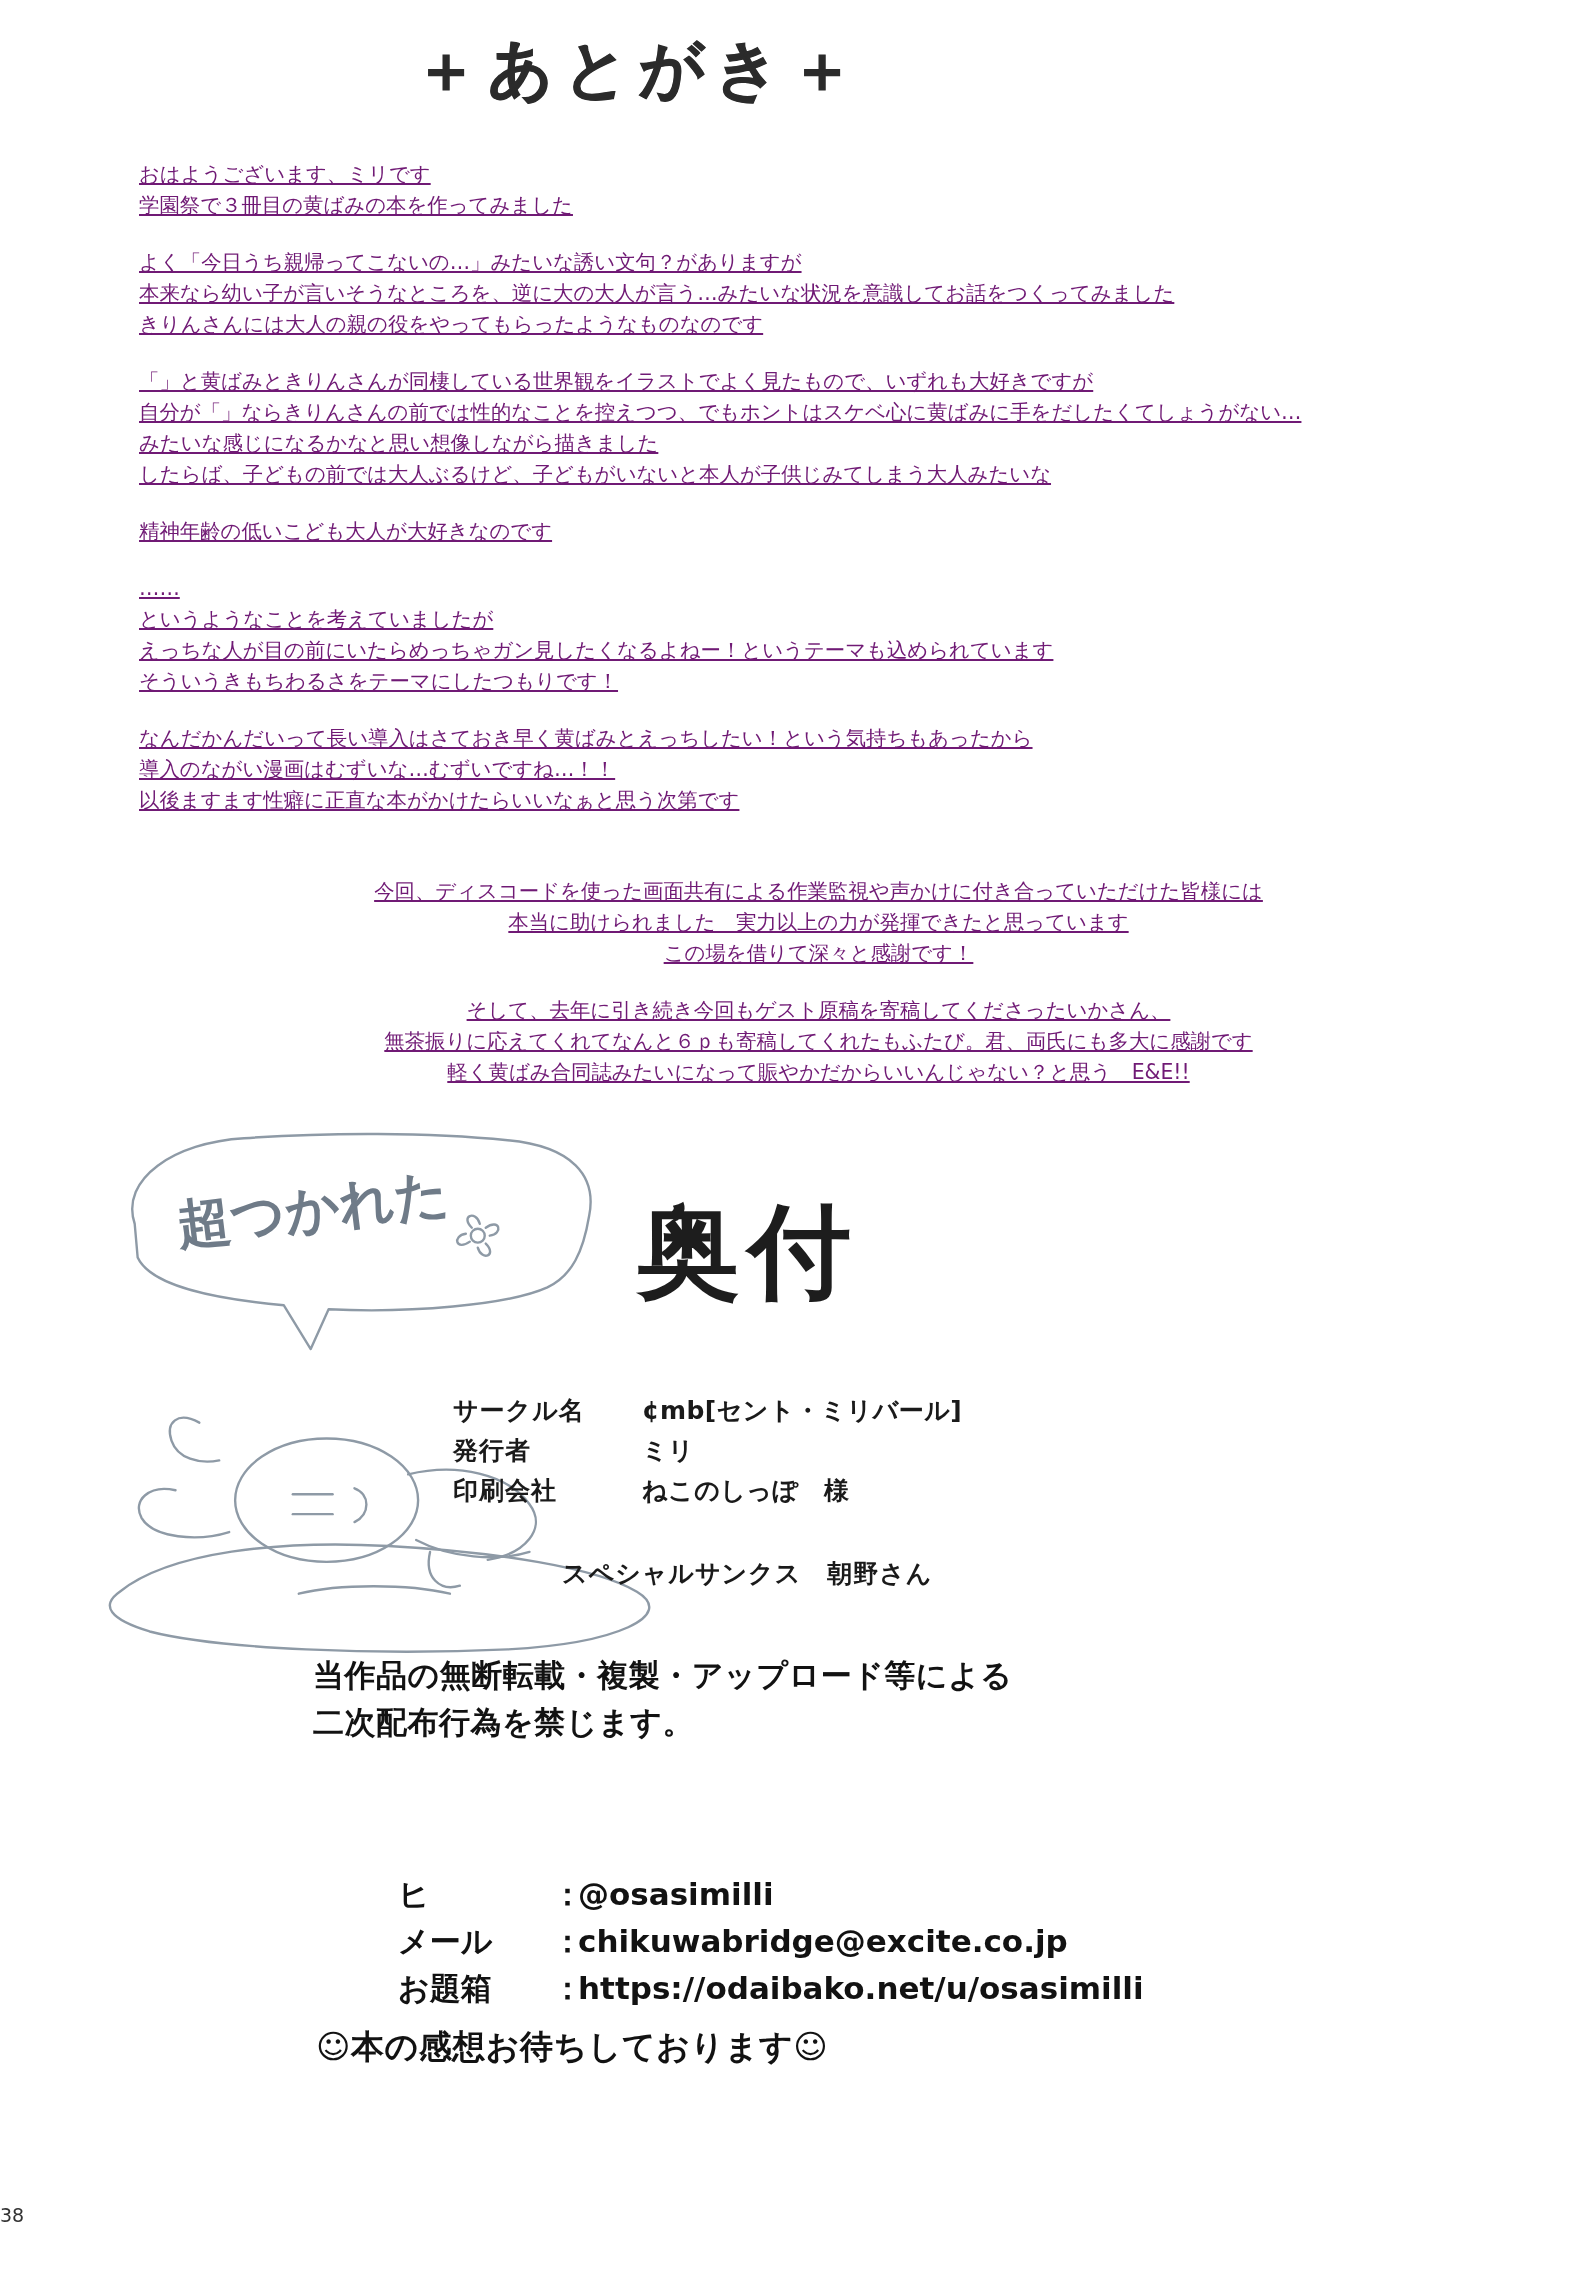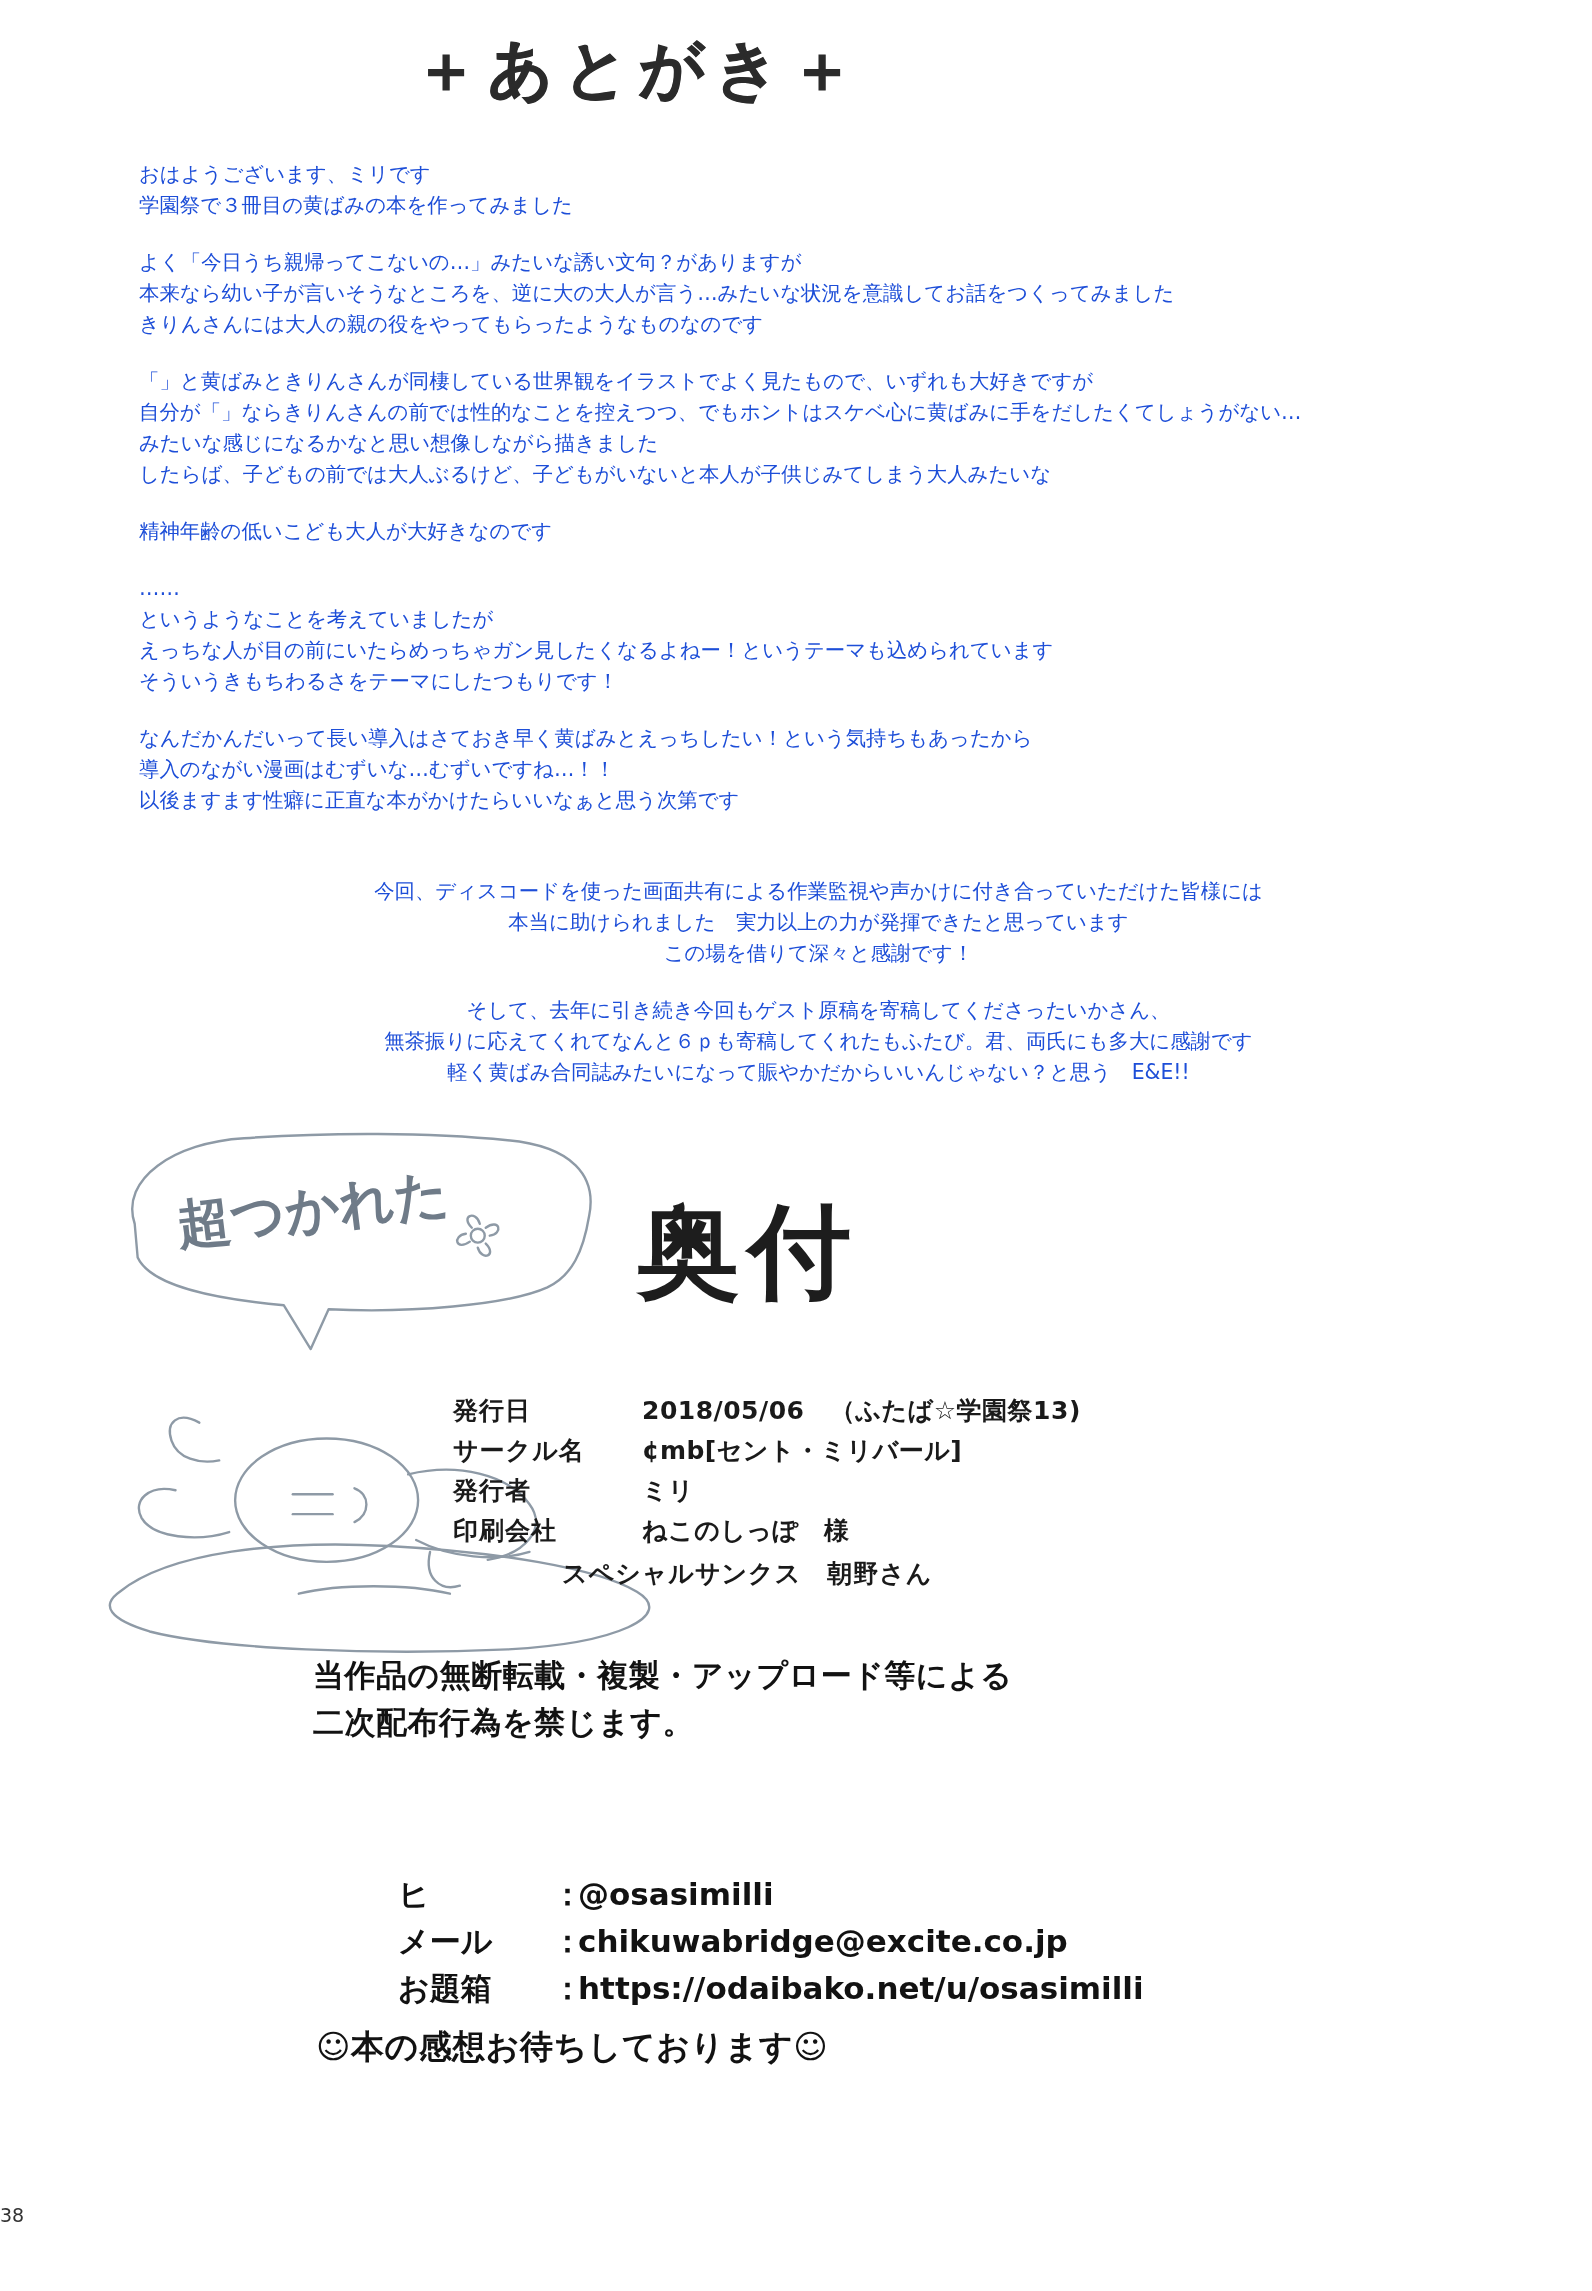--- a/index.html
+++ b/index.html
@@ -32,22 +32,23 @@
   }
 
   
   .body-text {
     position: absolute;
     left: 139px;
     top: 159px;
     width: 1323px;
     font-size: 20.4px;
     line-height: 31px;
-    color: #1d4ed8;
-    font-family: "DejaVu Sans", sans-serif;
+    color: #701a75;
+    font-family: "DejaVu Sans", sans-serif;
+    text-decoration: underline;
   }
   .para {
     margin: 0 0 26px 0;
     white-space: pre-line;
   }
   .para.indented { padding-left: 36px; text-align: center; }
   .para.tight { margin-bottom: 16px; }
   .gap-md { height: 34px; }
 
   
@@ -218,24 +219,20 @@
 
     <text x="100" y="120" font-family="DejaVu Sans, sans-serif" font-size="54" font-weight="bold" fill="#6f7b88" transform="rotate(-7 100 120)">超つかれた</text>
   </svg>
 </div>
 
 <div class="colophon-heading">奥付</div>
 
 <table class="colophon-table">
   <tbody>
     <tr>
-      <td class="label">発行日</td>
-      <td class="value">2018/05/06　（ふたば☆学園祭13)</td>
-    </tr>
-    <tr>
       <td class="label">サークル名</td>
       <td class="value">¢mb[セント・ミリバール]</td>
     </tr>
     <tr>
       <td class="label">発行者</td>
       <td class="value">ミリ</td>
     </tr>
     <tr>
       <td class="label">印刷会社</td>
       <td class="value">ねこのしっぽ　様</td>

